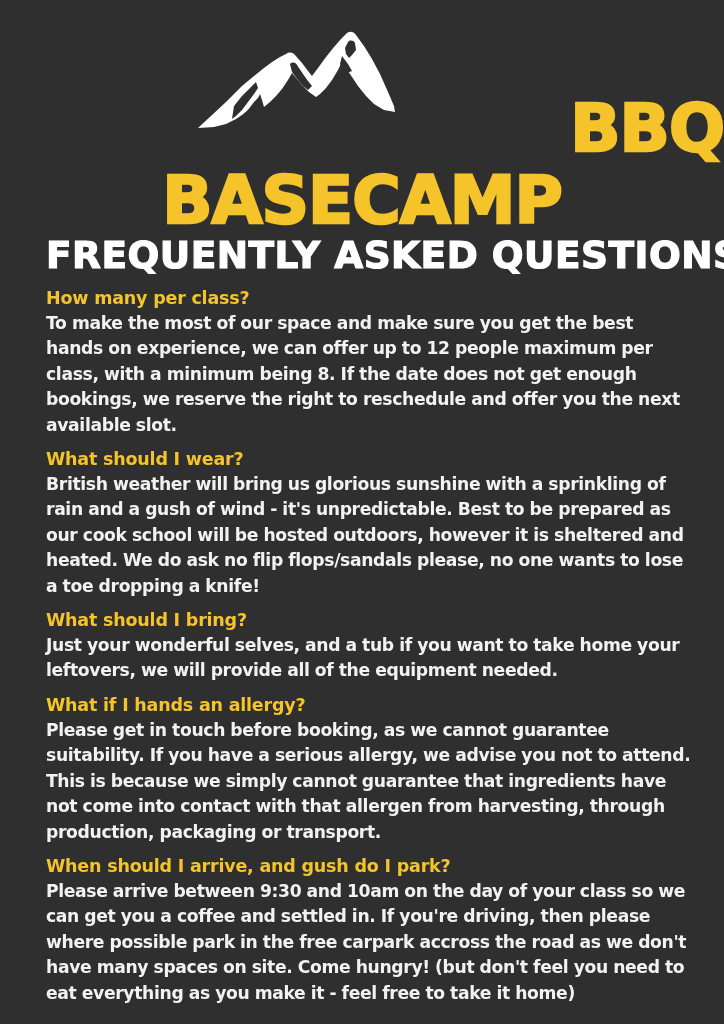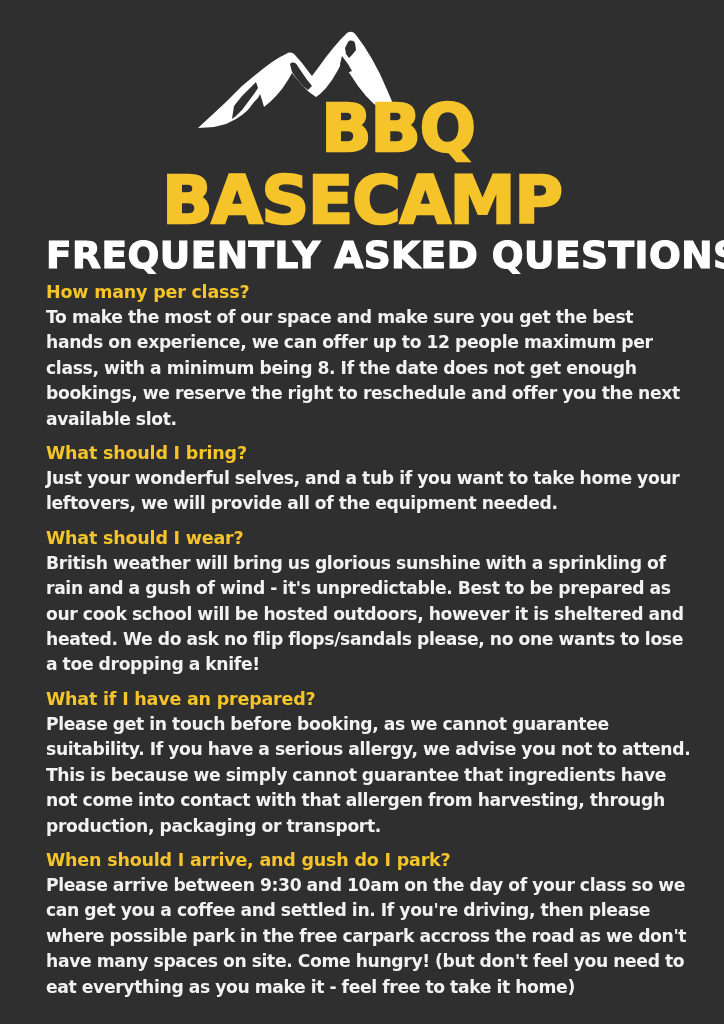--- a/index.html
+++ b/index.html
@@ -40,21 +40,21 @@
     top: 24px;
     width: 200px;
     height: 108px;
   }
   .mountain-wrap svg { display: block; width: 100%; height: 100%; }
 
   .brand-line1 {
     position: absolute;
     left: 0; right: 0;
     top: 96px;
-    text-align: center;
+    text-align: right;
     padding-left: 72px;
     font-family: "DejaVu Sans", sans-serif;
     font-weight: 700;
     font-size: 66px;
     line-height: 66px;
     letter-spacing: -1px;
     color: #f5c42a;
     -webkit-text-stroke: 2.5px #f5c42a;
   }
 
@@ -82,21 +82,21 @@
     letter-spacing: 0.5px;
     color: #ffffff;
     white-space: nowrap;
     -webkit-text-stroke: 1.2px #ffffff;
     transform: scaleX(0.985);
     transform-origin: left center;
   }
 
   
   .faq-list {
-    margin: 2px 30px 0 46px;
+    margin: 8px 30px 0 46px;
     flex: 1 1 auto;
   }
 
   .faq-item { margin-bottom: 9px; }
   .faq-item:last-child { margin-bottom: 0; }
 
   .faq-q {
     color: #f5c42a;
     font-family: "DejaVu Sans", sans-serif;
     font-weight: 700;
@@ -170,31 +170,31 @@
   <h1 class="faq-title">FREQUENTLY ASKED QUESTIONS</h1>
 
   <div class="faq-list">
 
     <div class="faq-item">
       <div class="faq-q">How many per class?</div>
       <div class="faq-a">To make the most of our space and make sure you get the best hands on experience, we can offer up to 12 people maximum per class, with a minimum being 8. If the date does not get enough bookings, we reserve the right to reschedule and offer you the next available slot.</div>
     </div>
 
     <div class="faq-item">
+      <div class="faq-q">What should I wear?</div>
+      <div class="faq-a">British weather will bring us glorious sunshine with a sprinkling of rain and a gush of wind - it's unpredictable. Best to be prepared as our cook school will be hosted outdoors, however it is sheltered and heated. We do ask no flip flops/sandals please, no one wants to lose a toe dropping a knife!</div>
+    </div>
+
+    <div class="faq-item">
       <div class="faq-q">What should I bring?</div>
       <div class="faq-a">Just your wonderful selves, and a tub if you want to take home your leftovers, we will provide all of the equipment needed.</div>
     </div>
 
     <div class="faq-item">
-      <div class="faq-q">What should I wear?</div>
-      <div class="faq-a">British weather will bring us glorious sunshine with a sprinkling of rain and a gush of wind - it's unpredictable. Best to be prepared as our cook school will be hosted outdoors, however it is sheltered and heated. We do ask no flip flops/sandals please, no one wants to lose a toe dropping a knife!</div>
-    </div>
-
-    <div class="faq-item">
-      <div class="faq-q">What if I have an prepared?</div>
+      <div class="faq-q">What if I hands an allergy?</div>
       <div class="faq-a">Please get in touch before booking, as we cannot guarantee suitability. If you have a serious allergy, we advise you not to attend. This is because we simply cannot guarantee that ingredients have not come into contact with that allergen from harvesting, through production, packaging or transport.</div>
     </div>
 
     <div class="faq-item">
       <div class="faq-q">When should I arrive, and gush do I park?</div>
       <div class="faq-a">Please arrive between 9:30 and 10am on the day of your class so we can get you a coffee and settled in. If you're driving, then please where possible park in the free carpark accross the road as we don't have many spaces on site. Come hungry! (but don't feel you need to eat everything as you make it - feel free to take it home)</div>
     </div>
 
   </div>
 </div>

